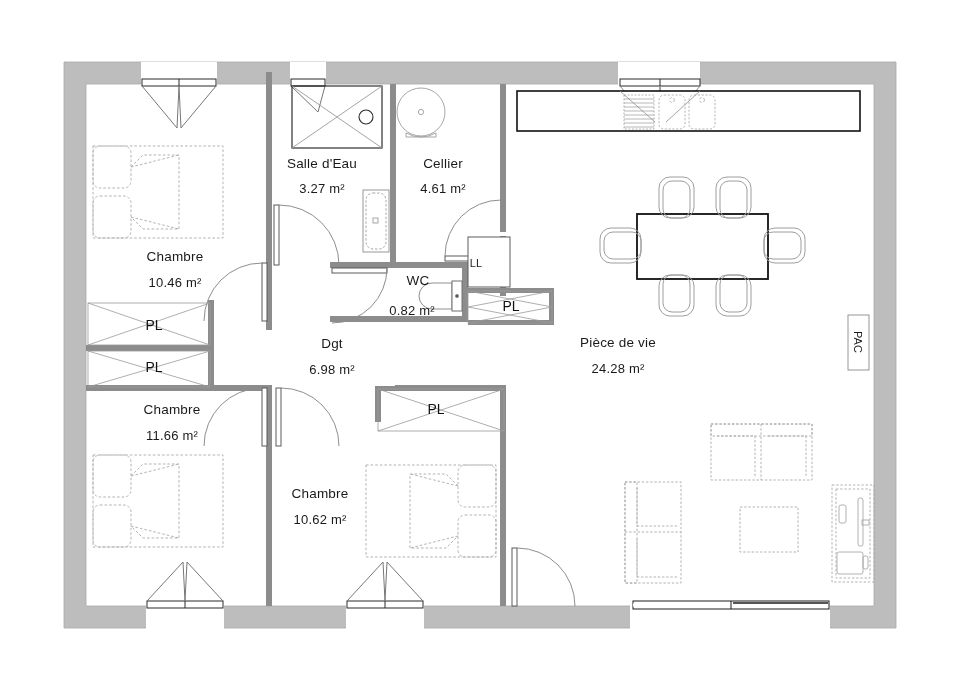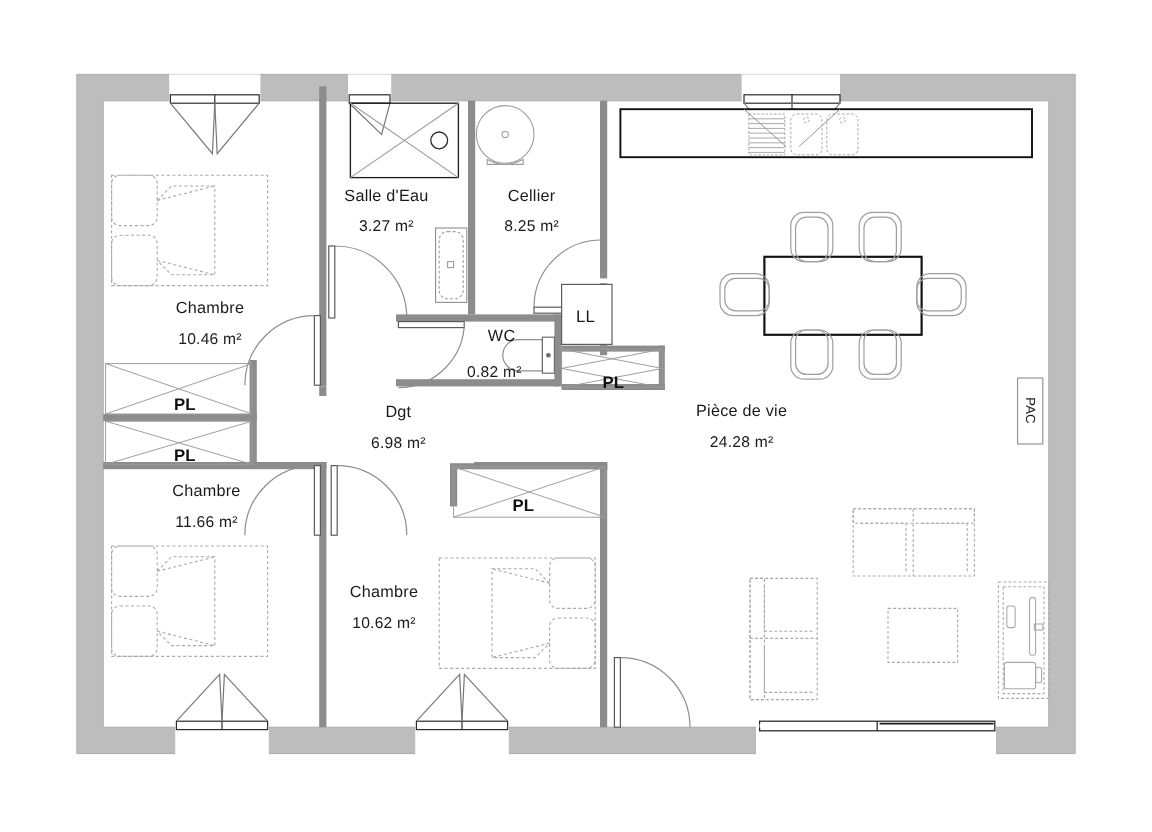--- a/index.html
+++ b/index.html
@@ -3,22 +3,22 @@
 <meta charset="utf-8">
 <style>
   html,body{margin:0;padding:0;background:#ffffff;}
   body{width:960px;height:693px;overflow:hidden;
        font-family:"Liberation Sans","DejaVu Sans",sans-serif;}
   #plan{position:relative;width:960px;height:693px;background:#ffffff;}
   svg{display:block;}
   .lbl{position:absolute;color:#1a1a1a;font-size:13px;letter-spacing:.2px;
        white-space:nowrap;transform:translate(-50%,-50%);}
   .lbl.big{font-size:13.5px;}
-  .plbl{position:absolute;color:#111;font-size:14px;font-weight:700;
-        white-space:nowrap;transform:translate(-50%,-50%);margin-top:12px;}
+  .plbl{position:absolute;color:#111;font-size:14px;font-weight:400;
+        white-space:nowrap;transform:translate(-50%,-50%);}
   .pac{position:absolute;color:#1a1a1a;font-size:11px;white-space:nowrap;
        transform:translate(-50%,-50%) rotate(90deg);transform-origin:center center;}
 </style>
 </head>
 <body>
 
 <div id="plan">
 
 <svg width="960" height="693" viewBox="0 0 960 693">
 
@@ -307,21 +307,21 @@
 
   <div>
 
     <div class="lbl big" style="left:175px;top:256px">Chambre</div>
     <div class="lbl" style="left:175px;top:282px">10.46 m²</div>
 
     <div class="lbl big" style="left:322px;top:163px">Salle d'Eau</div>
     <div class="lbl" style="left:322px;top:188px">3.27 m²</div>
 
     <div class="lbl big" style="left:443px;top:163px">Cellier</div>
-    <div class="lbl" style="left:443px;top:188px">8.25 m²</div>
+    <div class="lbl" style="left:443px;top:188px">4.61 m²</div>
 
     <div class="lbl big" style="left:418px;top:280px">WC</div>
     <div class="lbl" style="left:412px;top:310px">0.82 m²</div>
 
     <div class="lbl big" style="left:332px;top:343px">Dgt</div>
     <div class="lbl" style="left:332px;top:369px">6.98 m²</div>
 
     <div class="lbl big" style="left:172px;top:409px">Chambre</div>
     <div class="lbl" style="left:172px;top:435px">11.66 m²</div>
 
@@ -333,17 +333,17 @@
   </div>
 
   <div>
     <div class="plbl" style="left:154px;top:325px">PL</div>
     <div class="plbl" style="left:154px;top:367px">PL</div>
     <div class="plbl" style="left:511px;top:306px">PL</div>
     <div class="plbl" style="left:436px;top:409px">PL</div>
   </div>
 
   <div>
-    <div class="lbl" style="left:488px;top:263px;font-size:14px">LL</div>
+    <div class="lbl" style="left:476px;top:263px;font-size:11px">LL</div>
     <div class="pac" style="left:858px;top:342px">PAC</div>
   </div>
 
 </div>
 
 </body></html>

